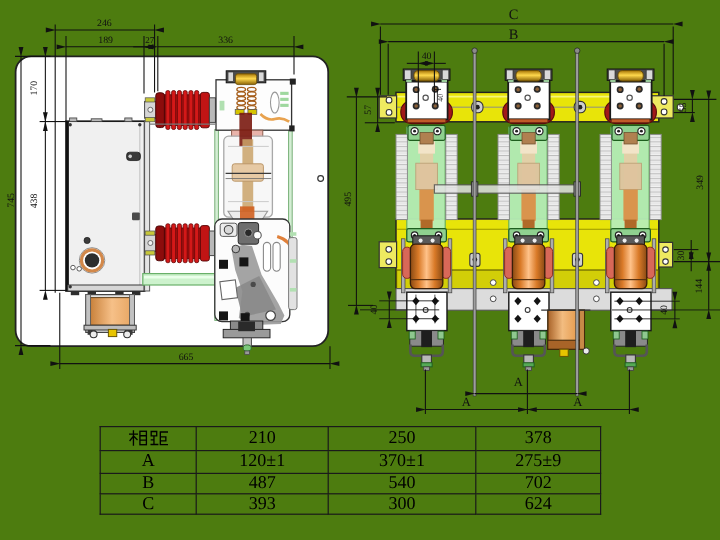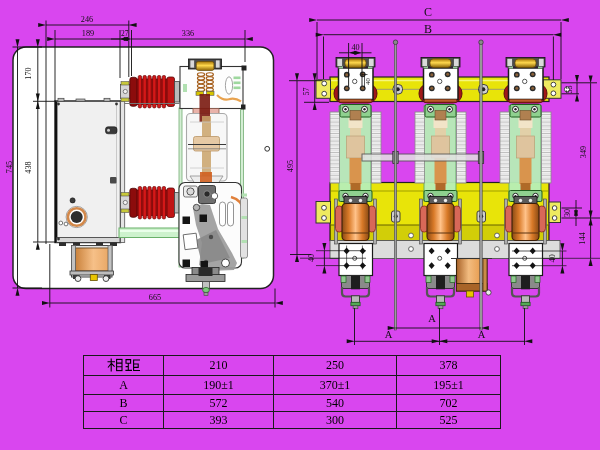--- a/index.html
+++ b/index.html
@@ -1,18 +1,18 @@
 <!DOCTYPE html>
 <html><head>
 <meta charset="utf-8">
 <style>
 html,body{margin:0;padding:0;background:#fff;}
-#page{position:relative;width:600px;height:450px;background:#d946ef;overflow:hidden;font-family:"Liberation Serif",serif;}
+#page{position:relative;width:600px;height:450px;background:#4d7c0f;overflow:hidden;font-family:"Liberation Serif",serif;}
 svg text{font-family:"Liberation Serif",serif;fill:#111;}
-#dimtable{position:absolute;left:83px;top:355px;border-collapse:collapse;table-layout:fixed;font-family:"Liberation Serif",serif;font-size:12px;color:#000;}
+#dimtable{position:absolute;left:83px;top:355px;border-collapse:collapse;table-layout:fixed;font-family:"Liberation Serif",serif;font-size:15px;color:#000;}
 #dimtable td{border:1.4px solid #1a1a1a;text-align:center;vertical-align:middle;padding:0;line-height:1;}
 </style>
 </head>
 <body>
 <div id="page">
 <svg width="600" height="450" viewBox="0 0 600 450">
 <defs>
 <linearGradient id="cop" x1="0" y1="0" x2="1" y2="0">
  <stop offset="0" stop-color="#8a4a14"></stop>
           <stop offset="0.25" stop-color="#d97a28"></stop>
@@ -626,31 +626,31 @@
 <path d="M19 2.6 h4.6 v3.6 h-4.6 z M21.3 6.2 V13 M18.4 13.4 H25 M18.6 9.6 h2.7"></path>
 <path d="M33 3 H26.6 V13.5 H33 M26.6 7 h4.6 v3.4 h-4.6"></path>
 </g>
             </svg></td>
           <td>210</td>
           <td>250</td>
           <td>378</td>
         </tr>
 <tr style="height:19.5px">
           <td>A</td>
-          <td>190±1</td>
+          <td>120±1</td>
           <td>370±1</td>
-          <td>195±1</td>
+          <td>275±9</td>
         </tr>
 <tr style="height:17px">
           <td>B</td>
-          <td>572</td>
+          <td>487</td>
           <td>540</td>
           <td>702</td>
         </tr>
 <tr style="height:17px">
           <td>C</td>
           <td>393</td>
           <td>300</td>
-          <td>525</td>
+          <td>624</td>
         </tr>
 </tbody>
     </table>
 </div>
 
 </body></html>

